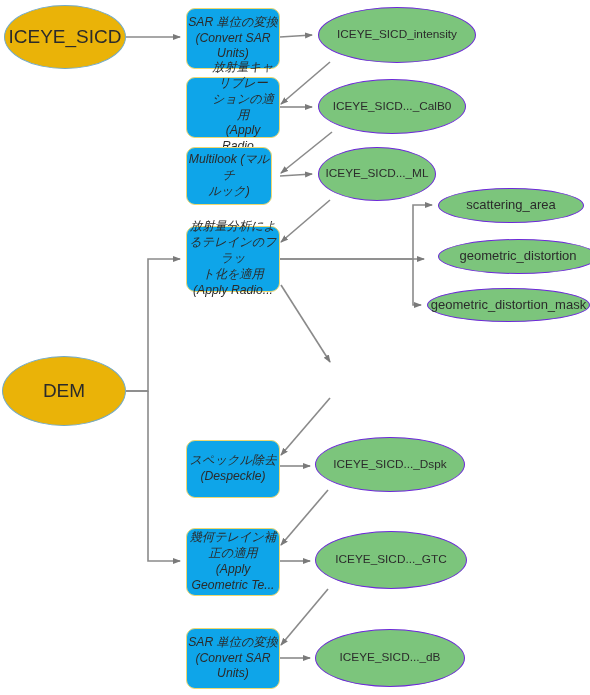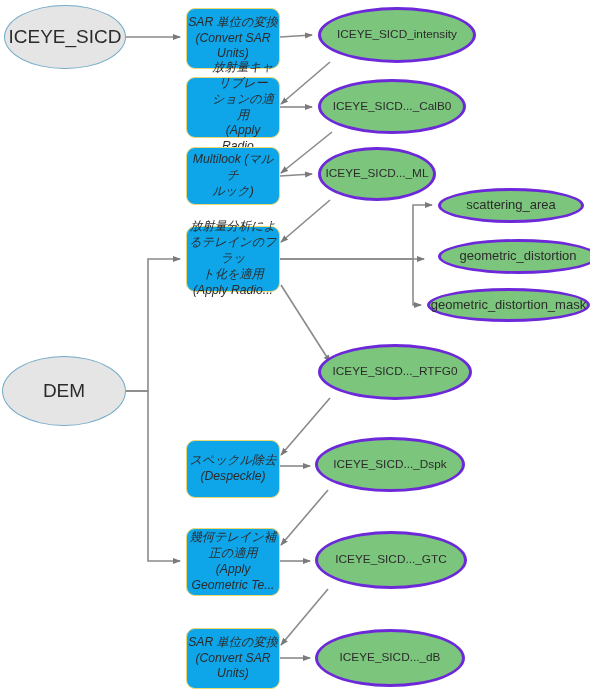--- a/index.html
+++ b/index.html
@@ -4,23 +4,23 @@
 <style>
   html,body{margin:0;padding:0;background:#ffffff;}
   body{width:590px;height:695px;position:relative;overflow:hidden;
        font-family:"Liberation Sans","DejaVu Sans",sans-serif;}
   #canvas{position:absolute;left:0;top:0;width:590px;height:695px;}
   svg.edges{position:absolute;left:0;top:0;width:590px;height:695px;}
   .node{position:absolute;box-sizing:border-box;display:flex;align-items:center;
         justify-content:center;text-align:center;color:#2b2b2b;}
   .node .lbl{display:block;width:100%;white-space:pre-line;line-height:1.30;}
   .ellipse{border-radius:50%;}
-  .input-node{background:#e5e5e5;border:1px solid #72AAC8;font-size:19px;}
+  .input-node{background:#eab308;border:1px solid #72AAC8;font-size:19px;}
   .tool-node{background:#0ea5e9;border:1px solid #EDD870;border-radius:9px;font-size:12.2px;font-style:italic;}
-  .data-node{background:#7CC57C;border:3px solid #6d28d9;font-size:11.8px;border-radius:50%;}
+  .data-node{background:#7CC57C;border:1px solid #6d28d9;font-size:11.8px;border-radius:50%;}
   .data-node.small{font-size:13px;}
 </style>
 </head>
 <body>
 
 <div id="canvas">
 
   <svg class="edges" viewBox="0 0 590 695" xmlns="http://www.w3.org/2000/svg">
     <defs>
       <marker id="arw" markerWidth="8" markerHeight="8" refX="7" refY="3" orient="auto" markerUnits="userSpaceOnUse">
@@ -79,21 +79,21 @@
   <div class="node tool-node" style="left:186px;top:8px;width:94px;height:61px;">
     <span class="lbl">SAR 単位の変換
 (Convert SAR
 Units)</span>
   </div>
   <div class="node tool-node" style="left:186px;top:77px;width:94px;height:61px;padding-left:20px;">
     <span class="lbl">放射量キャリブレー
 ションの適用
 (Apply Radio...</span>
   </div>
-  <div class="node tool-node" style="left:186px;top:147px;width:94px;height:58px;">
+  <div class="node tool-node" style="left:186px;top:147px;width:86px;height:58px;">
     <span class="lbl">Multilook (マルチ
 ルック)</span>
   </div>
   <div class="node tool-node" style="left:186px;top:226px;width:94px;height:66px;">
     <span class="lbl">放射量分析によ
 るテレインのフラッ
 ト化を適用
 (Apply Radio...</span>
   </div>
   <div class="node tool-node" style="left:186px;top:440px;width:94px;height:58px;">
@@ -123,23 +123,20 @@
   </div>
   <div class="node data-node small" style="left:438px;top:188px;width:146px;height:35px;">
     <span class="lbl">scattering_area</span>
   </div>
   <div class="node data-node small" style="left:438px;top:239px;width:160px;height:35px;justify-content:center;">
     <span class="lbl">geometric_distortion</span>
   </div>
   <div class="node data-node small" style="left:427px;top:288px;width:163px;height:34px;justify-content:center;">
     <span class="lbl">geometric_distortion_mask</span>
   </div>
-  <div class="node data-node" style="left:318px;top:344px;width:154px;height:56px;">
-    <span class="lbl">ICEYE_SICD..._RTFG0</span>
-  </div>
   <div class="node data-node" style="left:315px;top:437px;width:150px;height:55px;">
     <span class="lbl">ICEYE_SICD..._Dspk</span>
   </div>
   <div class="node data-node" style="left:315px;top:531px;width:152px;height:58px;">
     <span class="lbl">ICEYE_SICD..._GTC</span>
   </div>
   <div class="node data-node" style="left:315px;top:629px;width:150px;height:58px;">
     <span class="lbl">ICEYE_SICD..._dB</span>
   </div>
 

